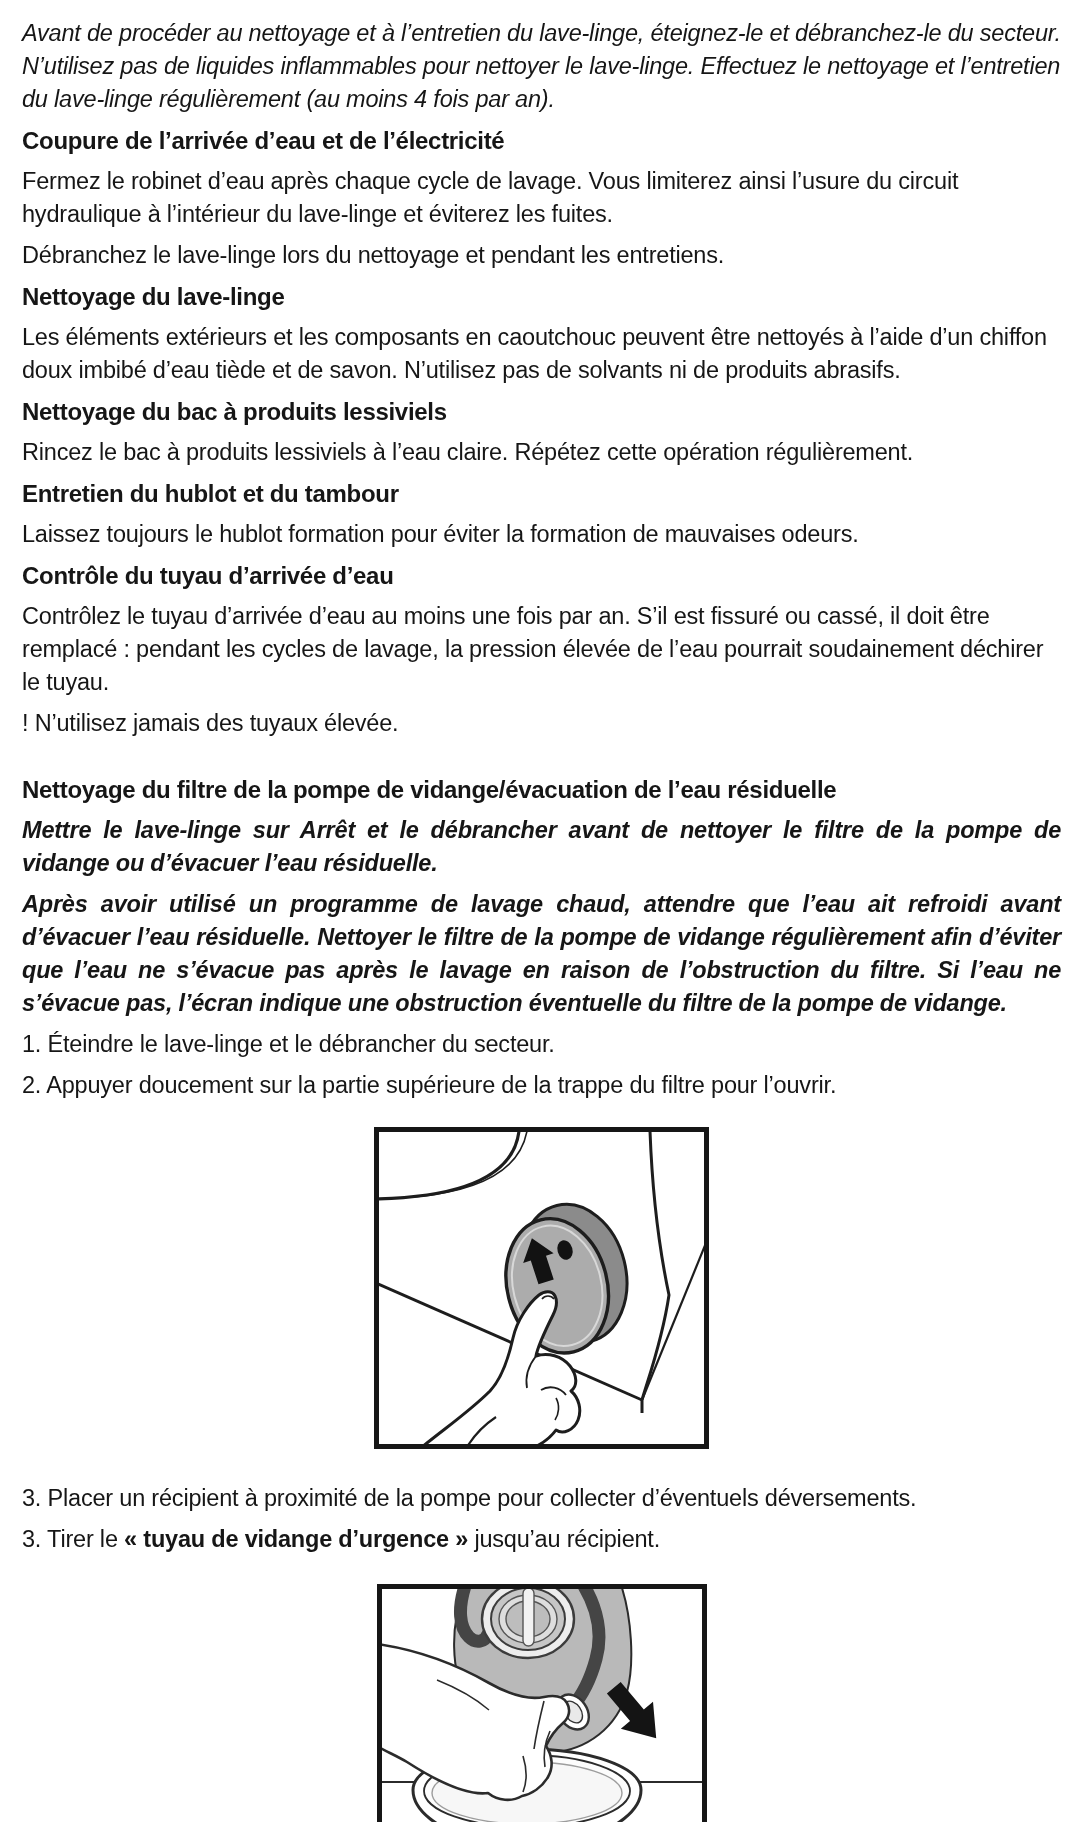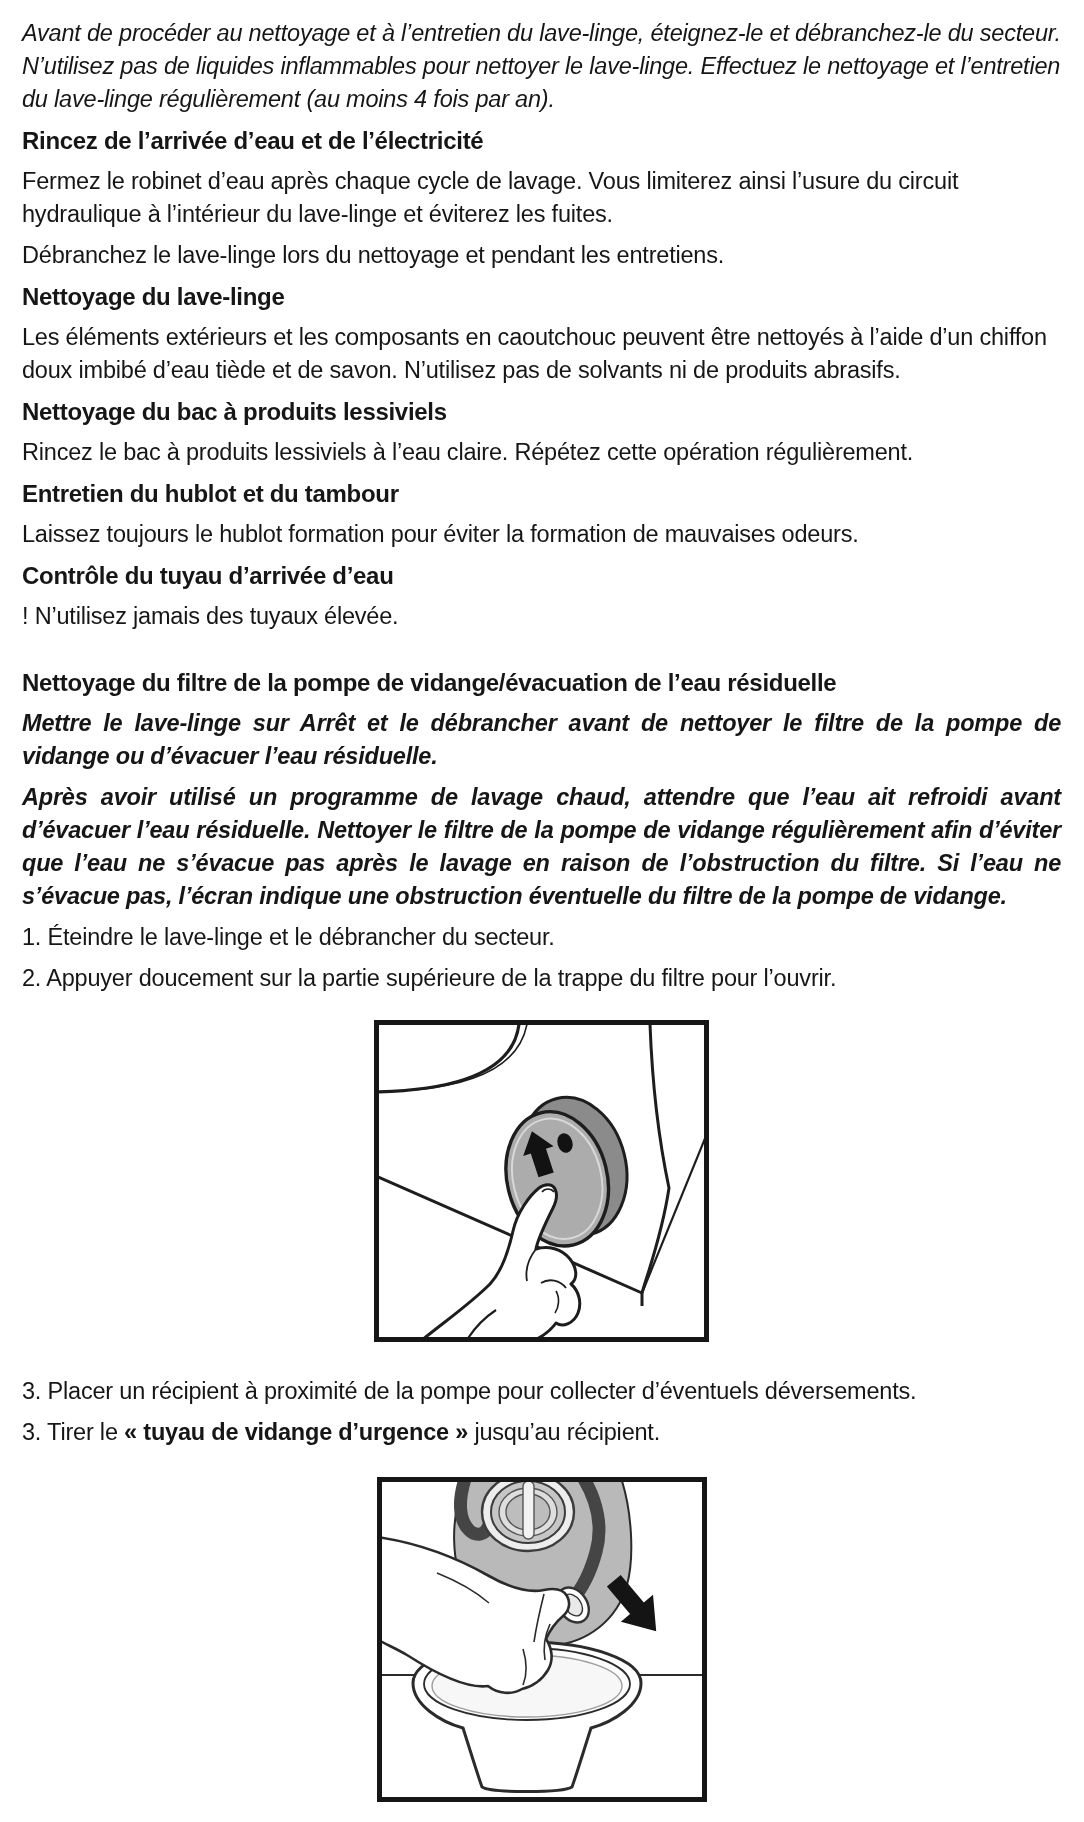--- a/index.html
+++ b/index.html
@@ -22,34 +22,35 @@
   .fig1{margin:25px 0 33px 0}
   .fig2{margin-top:28px}
 </style>
 </head>
 <body>
 
 <div class="page">
 
   <p class="it">Avant de procéder au nettoyage et à l’entretien du lave-linge, éteignez-le et débranchez-le du secteur. N’utilisez pas de liquides inflammables pour nettoyer le lave-linge. Effectuez le nettoyage et l’entretien du lave-linge régulièrement (au moins 4 fois par an).</p>
 
-  <h3>Rincez de l’arrivée d’eau et de l’électricité</h3>
+  <h3>Coupure de l’arrivée d’eau et de l’électricité</h3>
   <p>Fermez le robinet d’eau après chaque cycle de lavage. Vous limiterez ainsi l’usure du circuit hydraulique à l’intérieur du lave-linge et éviterez les fuites.</p>
   <p>Débranchez le lave-linge lors du nettoyage et pendant les entretiens.</p>
 
   <h3>Nettoyage du lave-linge</h3>
   <p>Les éléments extérieurs et les composants en caoutchouc peuvent être nettoyés à l’aide d’un chiffon doux imbibé d’eau tiède et de savon. N’utilisez pas de solvants ni de produits abrasifs.</p>
 
   <h3>Nettoyage du bac à produits lessiviels</h3>
   <p>Rincez le bac à produits lessiviels à l’eau claire. Répétez cette opération régulièrement.</p>
 
   <h3>Entretien du hublot et du tambour</h3>
   <p>Laissez toujours le hublot formation pour éviter la formation de mauvaises odeurs.</p>
 
   <h3>Contrôle du tuyau d’arrivée d’eau</h3>
+  <p>Contrôlez le tuyau d’arrivée d’eau au moins une fois par an. S’il est fissuré ou cassé, il doit être remplacé : pendant les cycles de lavage, la pression élevée de l’eau pourrait soudainement déchirer le tuyau.</p>
   <p>! N’utilisez jamais des tuyaux élevée.</p>
 
   <div class="gap"></div>
 
   <h3>Nettoyage du filtre de la pompe de vidange/évacuation de l’eau résiduelle</h3>
   <p class="bi">Mettre le lave-linge sur Arrêt et le débrancher avant de nettoyer le filtre de la pompe de vidange ou d’évacuer l’eau résiduelle.</p>
   <p class="bi">Après avoir utilisé un programme de lavage chaud, attendre que l’eau ait refroidi avant d’évacuer l’eau résiduelle. Nettoyer le filtre de la pompe de vidange régulièrement afin d’éviter que l’eau ne s’évacue pas après le lavage en raison de l’obstruction du filtre. Si l’eau ne s’évacue pas, l’écran indique une obstruction éventuelle du filtre de la pompe de vidange.</p>
 
   <p>1. Éteindre le lave-linge et le débrancher du secteur.</p>
   <p>2. Appuyer doucement sur la partie supérieure de la trappe du filtre pour l’ouvrir.</p>

